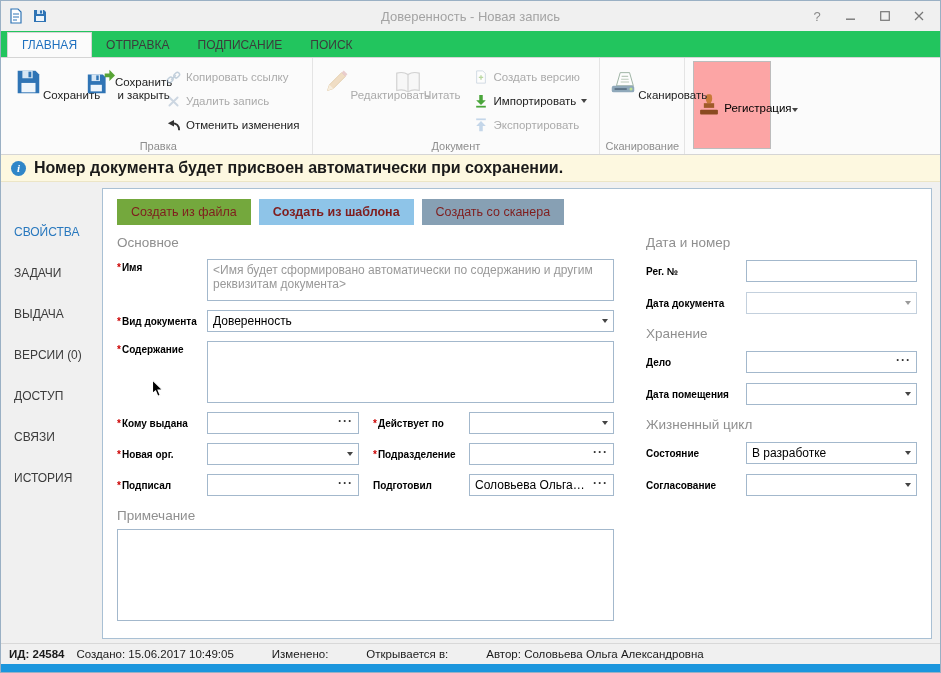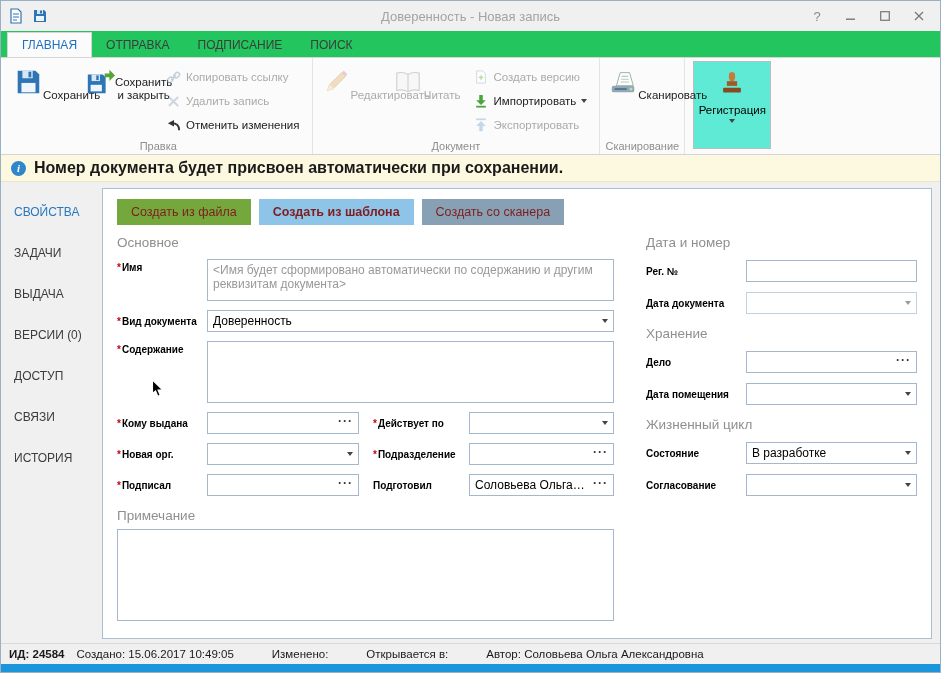--- a/index.html
+++ b/index.html
@@ -27,31 +27,31 @@
   .rb-big { width:72px; display:flex; flex-direction:row; align-items:flex-end; padding:5px 2px 2px; font-size:11.5px; line-height:13px; text-align:center; color:#222; cursor:pointer; }
   .rb-big.disabled { color:#ababab; cursor:default; }
   .rb-big.disabled .icon32 { opacity:.5; }
   .icon32 { width:32px; height:32px; margin-bottom:4px; display:inline-flex; align-items:center; justify-content:center; }
   .icon16 { width:16px; height:16px; display:inline-flex; align-items:center; justify-content:center; flex:0 0 16px; }
   .rb-col { display:flex; flex-direction:column; gap:4px; padding-top:6px; margin-left:4px; }
   .rb-small { display:flex; align-items:center; gap:5px; height:20px; padding:0 6px; font-size:11.5px; color:#222; cursor:pointer; white-space:nowrap; }
   .rb-small.disabled { color:#ababab; cursor:default; }
   .rb-small.disabled .icon16 { opacity:.5; }
   .caret { width:0; height:0; border-left:3.5px solid transparent; border-right:3.5px solid transparent; border-top:4px solid #444; display:inline-block; }
-  .rb-reg { margin-left:8px; margin-top:3px; border:1px solid #bcbcbc; background:#5eead4; height:88px; width:78px; display:flex; flex-direction:column; align-items:center; padding-top:6px; font-size:11.5px; cursor:pointer; }
+  .rb-reg { margin-left:8px; margin-top:3px; border:1px solid #bcbcbc; background:#fca5a5; height:88px; width:78px; display:flex; flex-direction:row; align-items:center; padding-top:6px; font-size:11.5px; cursor:pointer; }
   .rb-reg .caret { margin-top:3px; }
 
   
   .infobar { height:27px; background:#fdf8e0; border-bottom:1px solid #ece5c6; display:flex; align-items:center; gap:8px; padding-left:10px; flex:0 0 auto; }
   .info-icon { width:15px; height:15px; border-radius:50%; background:#2f86c8; color:#fff; font-size:11px; font-weight:bold; font-style:italic; text-align:center; line-height:15px; flex:0 0 15px; font-family:"Liberation Serif", serif; }
   .info-text { font-size:16px; font-weight:bold; color:#1a1a1a; }
 
   
   .bodyarea { flex:1; display:flex; background:#f0f0f0; overflow:hidden; }
-  .sidebar { width:101px; flex:0 0 101px; padding-top:10px; }
+  .sidebar { width:101px; flex:0 0 101px; padding-top:30px; }
   .side-item { height:41px; line-height:41px; padding-left:13px; font-size:12px; color:#3c3c3c; cursor:pointer; white-space:nowrap; }
   .side-item.active { color:#2878be; }
   .panel { flex:1; background:#fff; border:1px solid #a9c0d4; margin:6px 8px 4px 0; position:relative; overflow:hidden; }
 
   .create-row { display:flex; gap:8px; padding:10px 0 0 14px; }
   .cbtn { height:26px; padding:0 14px; color:#7f1d1d; font-size:12.5px; display:inline-flex; align-items:center; cursor:pointer; }
 
   .cols { display:flex; gap:32px; padding:0 14px; }
   .col-left { width:497px; flex:0 0 497px; }
   .col-right { flex:1; }

